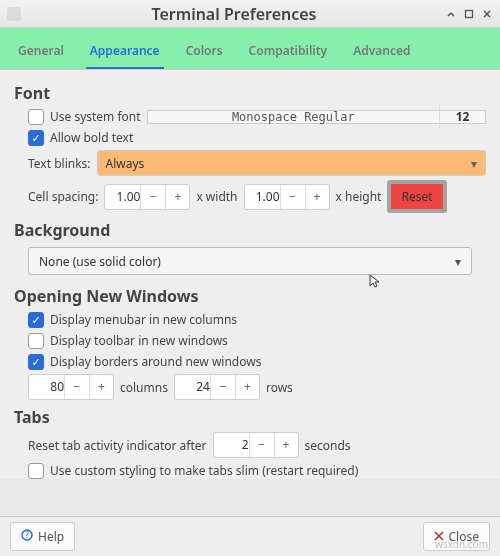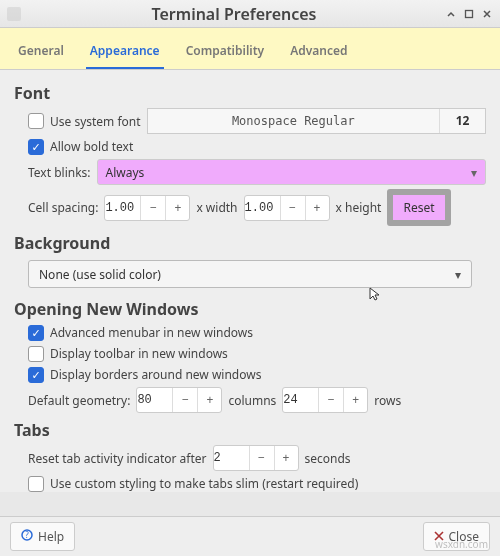--- a/index.html
+++ b/index.html
@@ -1,45 +1,45 @@
 <!DOCTYPE html>
 <html><head>
   <meta charset="utf-8">
   <style>
     * { box-sizing: border-box; margin: 0; padding: 0; font-family: "Segoe UI", "Noto Sans", sans-serif; }
     body { width: 500px; height: 556px; background: #e8e8e8; font-size: 12px; color: #333; overflow: hidden; }
     .titlebar { height: 28px; background: linear-gradient(#f2f2f2,#e6e6e6); border-bottom: 1px solid #ccc; display: flex; align-items: center; padding: 0 6px; }
     .titlebar .app-icon { width: 16px; height: 16px; margin-right: 6px; opacity:.5 }
     .titlebar .title { flex:1; text-align: center; font-weight: 600; color: #444; font-size: 16px; }
     .titlebar .winbtn { width: 14px; height: 14px; margin-left: 4px; display:flex; align-items:center; justify-content:center; color:#555; }
-    .tabs { display:flex; padding: 8px 14px 0 14px; border-bottom: 1px solid #ccc; gap: 18px; background:#fef9c3; }
+    .tabs { display:flex; padding: 8px 14px 0 14px; border-bottom: 1px solid #ccc; gap: 18px; background:#86efac; }
     .tab { padding: 6px 4px 8px 4px; color:#777; font-weight: 600; border-bottom: 2px solid transparent; }
     .tab.active { color:#2a6bd8; border-bottom-color:#2a6bd8; }
     .panel { padding: 6px 14px 0 14px; background:#eee; }
     .section-label { font-weight: 700; color:#444; margin: 6px 0 2px 0; font-size: 16px; }
     .row { display:flex; align-items:center; margin: 4px 0 4px 14px; gap: 6px; flex-wrap: nowrap; }
     .checkbox { width:16px; height:16px; border:1px solid #999; border-radius:3px; background:#fff; display:inline-flex; align-items:center; justify-content:center; }
     .checkbox.checked { background:#2a6bd8; border-color:#2a6bd8; color:#fff; }
     .checkbox.checked::after { content:"✓"; font-size:11px; line-height:1; }
-    .fontbox { flex:1; display:flex; background:#f7f7f7; border:1px solid #ccc; border-radius:0; height:26px; align-items:center; }
+    .fontbox { flex:1; display:flex; background:#f7f7f7; border:1px solid #ccc; border-radius:0; height:14px; align-items:center; }
     .fontbox .name { flex:1; text-align:center; font-family: "Menlo","Consolas",monospace; color:#555; }
     .fontbox .size { width:46px; text-align:center; font-weight:700; color:#333; border-left:1px solid #ddd; line-height:24px; }
     .lbl { color:#444; }
-    .combo { flex:1; height:26px; border:1px solid #ccc; border-radius:3px; background:#f0abfc; display:flex; align-items:center; padding:0 8px; }
+    .combo { flex:1; height:26px; border:1px solid #ccc; border-radius:3px; background:#fdba74; display:flex; align-items:center; padding:0 8px; }
     .combo .val { flex:1; color:#333; }
     .combo .chev { color:#666; }
     .spin { display:inline-flex; border:1px solid #ccc; border-radius:3px; background:#fff; height:26px; align-items:stretch; }
-    .spin .val { width:36px; text-align:left; line-height:24px; border-right:1px solid #ddd;font-family:Liberation Mono, monospace; }
+    .spin .val { width:36px; text-align:right; line-height:24px; border-right:1px solid #ddd; }
     .spin .btn { width:24px; text-align:center; line-height:24px; color:#666; }
     .spin .btn + .btn { border-left:1px solid #ddd; }
     .bigcombo { margin:6px 14px 4px 14px; height:28px; border:1px solid #bbb; border-radius:3px; background:#f5f5f5; display:flex; align-items:center; padding:0 10px; }
     .bigcombo .val { flex:1; }
     .bigcombo .chev { color:#555; }
     .cursor { position:relative; left: 352px; top: -6px; width:16px; height:16px; }
-    .button { border:6px solid #a3a3a3; background:#f0abfc; border-radius:3px; padding:4px 10px; }
+    .button { border:4px solid #a3a3a3; background:#ef4444; border-radius:3px; padding:4px 10px; }
     .footer { position:absolute; bottom:0; left:0; right:0; height:40px; background:#eee; border-top:1px solid #ccc; display:flex; align-items:center; padding:0 10px; }
     .footer .spacer { flex:1; }
     .footer .fbtn { border:1px solid #ccc; background:#fafafa; border-radius:3px; padding:5px 10px; display:flex; align-items:center; gap:5px; color:#555; font-size:12px; }
     .watermark{position:absolute;bottom:5px;right:12px;font-size:10px;color:rgba(0,0,0,.25)}
   </style>
 </head>
 <body>
 
 <div class="titlebar">
   <span class="app-icon">
@@ -61,20 +61,21 @@
   <span class="winbtn">
       <svg width="10" height="10" viewBox="0 0 10 10">
         <path d="M2 2 L8 8 M8 2 L2 8" stroke="#555" stroke-width="1.5"></path>
       </svg>
     </span>
 </div>
 
 <div class="tabs">
   <div class="tab">General</div>
   <div class="tab active">Appearance</div>
+  <div class="tab">Colors</div>
   <div class="tab">Compatibility</div>
   <div class="tab">Advanced</div>
 </div>
 
 <div class="panel">
 
   <div class="section-label">Font</div>
 
   <div class="row">
     <span class="checkbox"></span>
@@ -122,32 +123,31 @@
   </div>
   <div class="cursor">
     <svg width="16" height="16" viewBox="0 0 16 16">
         <path d="M4 2 L4 13 L7 10 L9 14 L11 13 L9 9 L13 9 Z" fill="#fff" stroke="#333" stroke-width="1"></path>
       </svg>
   </div>
 
   <div class="section-label" style="margin-top:-10px">Opening New Windows</div>
   <div class="row">
     <span class="checkbox checked"></span>
-    <span class="lbl">Advanced menubar in new windows</span>
+    <span class="lbl">Display menubar in new columns</span>
   </div>
   <div class="row">
     <span class="checkbox"></span>
     <span class="lbl">Display toolbar in new windows</span>
   </div>
   <div class="row">
     <span class="checkbox checked"></span>
     <span class="lbl">Display borders around new windows</span>
   </div>
   <div class="row">
-    <span class="lbl">Default geometry:</span>
     <div class="spin">
       <span class="val">80</span>
       <span class="btn">−</span>
       <span class="btn">+</span>
     </div>
     <span class="lbl">columns</span>
     <div class="spin">
       <span class="val">24</span>
       <span class="btn">−</span>
       <span class="btn">+</span>

